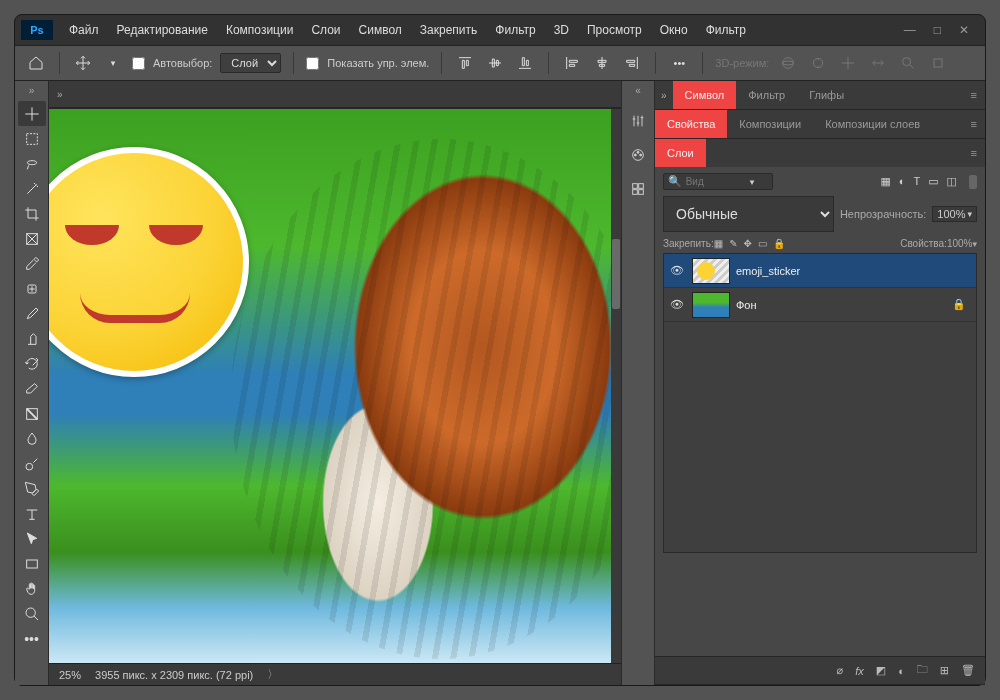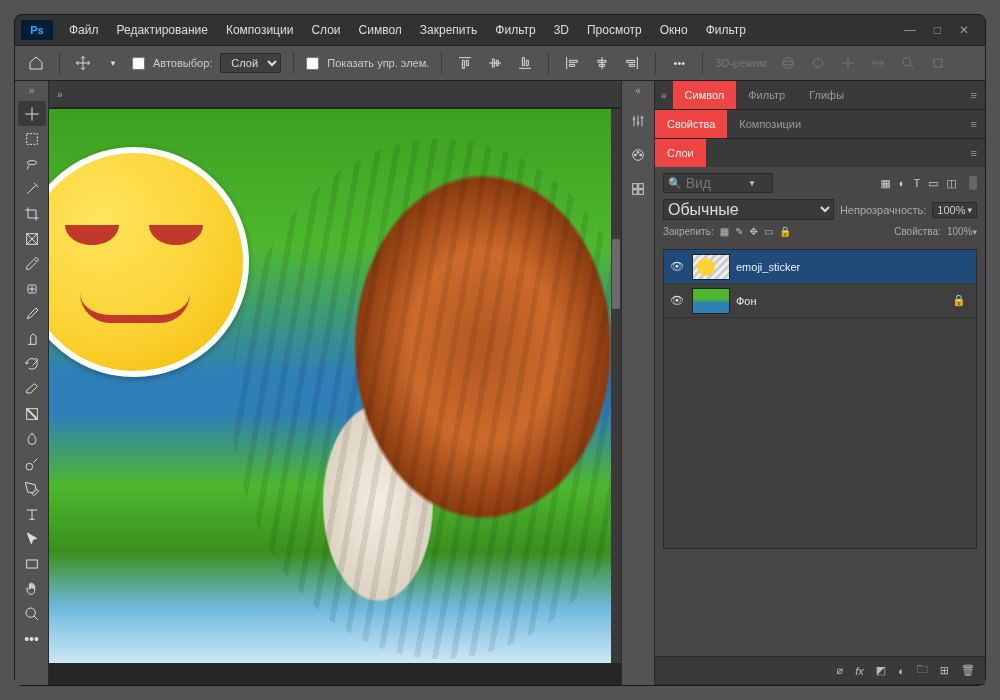--- a/index.html
+++ b/index.html
@@ -64,31 +64,31 @@
 .pgroup{border-bottom:1px solid #262626}
 .ptabs{height:28px;display:flex;align-items:center;background:#3a3a3a}
 .ptabs .pt{padding:0 12px;height:100%;display:flex;align-items:center;cursor:pointer;color:#999}
 .ptabs .pt.active{background:#ef4444;color:#eee}
 .ptabs .menu{margin-left:auto;padding:0 8px;color:#999;cursor:pointer}
 .ptabs .expand{padding:0 6px;color:#aaa;font-size:10px;cursor:pointer}
 .pbody{background:#474747;padding:6px 8px}
 
 .layers-top{display:flex;align-items:center;gap:6px;margin-bottom:6px}
 .layers-top .search{display:flex;align-items:center;background:#3a3a3a;border:1px solid #2a2a2a;border-radius:2px;padding:1px 4px;gap:4px;flex:0 0 110px}
-.layers-top .search input{background:transparent;border:none;color:#ddd;width:60px;font-size:14px;outline:none}
+.layers-top .search input{background:transparent;border:none;color:#ddd;width:60px;font-size:10px;outline:none}
 .layers-top .filters{display:flex;gap:8px;margin-left:auto;color:#ccc}
 .layers-top .filters span{cursor:pointer}
 .layers-top .toggle{width:8px;height:14px;background:#666;border-radius:2px;margin-left:6px}
 
 .layers-row2{display:flex;align-items:center;gap:6px;margin-bottom:6px}
-.layers-row2 select{flex:1;background:#3a3a3a;color:#ddd;border:1px solid #2a2a2a;font-size:16px;padding:0}
+.layers-row2 select{flex:1;background:#3a3a3a;color:#ddd;border:1px solid #2a2a2a;font-size:14px;padding:8px}
 .layers-row2 .lbl{color:#aaa}
 .layers-row2 .pct{display:flex;align-items:center;background:#3a3a3a;border:1px solid #2a2a2a;padding:1px 4px;gap:2px}
 
-.layers-row3{display:flex;align-items:flex-end;gap:6px;margin-bottom:12px;font-size:10px;color:#aaa}
+.layers-row3{display:flex;align-items:flex-end;margin-bottom:4px;font-size:10px;color:#aaa}
 .layers-row3 .locks{display:flex;gap:6px;color:#bbb}
 .layers-row3 .locks span{cursor:pointer}
 
 .layerlist{background:#3f3f3f;border:1px solid #2a2a2a;min-height:300px}
 .layer{display:flex;align-items:center;height:34px;border-bottom:1px solid #333;padding:0 4px;gap:6px;cursor:pointer}
 .layer.sel{background:#1f4a7a}
 .layer .eye{width:18px;text-align:center;color:#ddd}
 .layer .thumb{width:38px;height:26px;background:#ccc;border:1px solid #222;position:relative;overflow:hidden}
 .layer .thumb.emoji-t{background:linear-gradient(135deg,#eee 25%,#ccc 25%,#ccc 50%,#eee 50%,#eee 75%,#ccc 75%);background-size:8px 8px}
 .layer .thumb.emoji-t::after{content:"";position:absolute;left:4px;top:3px;width:18px;height:18px;border-radius:50%;background:#fbd335}
@@ -343,20 +343,25 @@
               <div class="mouth"></div>
             </div>
         <div class="fox">
               <div class="body"></div>
               <div class="stripes"></div>
             </div>
       </div>
       <div class="scroll-v">
             <div class="thumb"></div>
           </div>
+      <div class="status" style="position:absolute;left:0;right:0;bottom:0">
+        <span>25%</span>
+        <span>3955 пикс. x 2309 пикс. (72 ppi)</span>
+        <span class="chev">〉</span>
+      </div>
     </div>
   </div>
 
   <div class="rightcol">
     <span class="expand">«</span>
     <span class="ico">
           <svg viewBox="0 0 24 24">
             <path d="M6 4v16M12 4v16M18 4v16M4 9h4M10 15h4M16 7h4"></path>
           </svg>
         </span>
@@ -385,20 +390,21 @@
         <span class="pt active">Символ</span>
         <span class="pt">Фильтр</span>
         <span class="pt">Глифы</span>
         <span class="menu">≡</span>
       </div>
     </div>
     <div class="pgroup">
       <div class="ptabs">
         <span class="pt active">Свойства</span>
         <span class="pt">Композиции</span>
+        <span class="pt">Композиции слоев</span>
         <span class="menu">≡</span>
       </div>
     </div>
     <div class="pgroup" style="flex:1;display:flex;flex-direction:column">
       <div class="ptabs">
         <span class="pt active">Слои</span>
         <span class="menu">≡</span>
       </div>
       <div class="pbody" style="flex:1;display:flex;flex-direction:column">
         <div class="layers-top">

